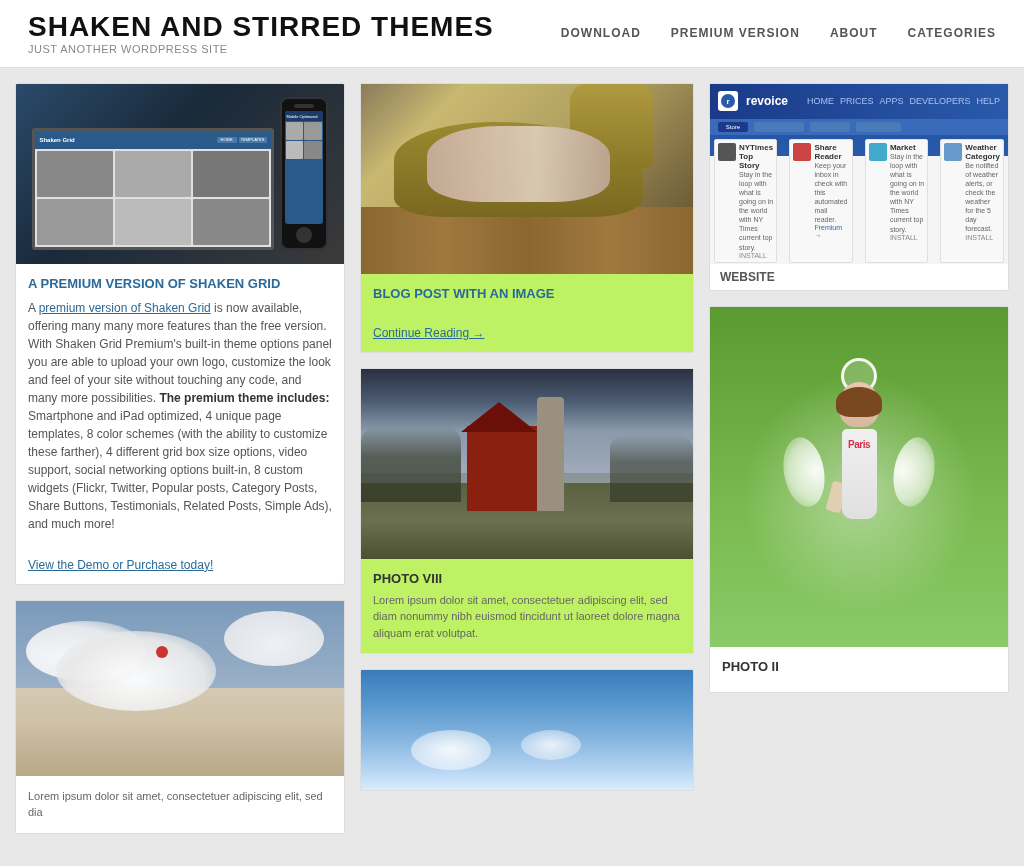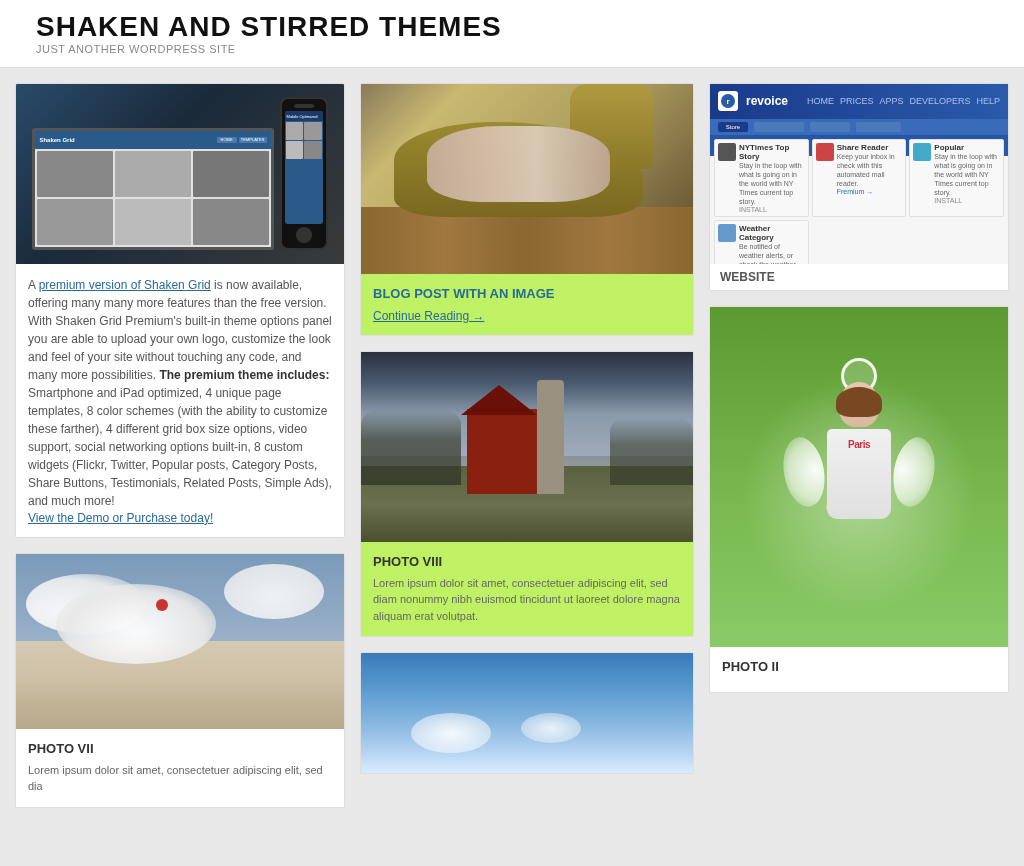--- a/index.html
+++ b/index.html
@@ -1,19 +1,19 @@
 <!DOCTYPE html>
 <html><head>
   <meta charset="utf-8">
   <style>
     * { box-sizing: border-box; margin: 0; padding: 0; }
     body { font-family: Arial, Helvetica, sans-serif; background: #e8e8e8; font-size: 13px; color: #333; }
 
     
-    #header { background: #fff; border-bottom: 1px solid #ddd; padding: 12px 36px; display: flex; align-items: center; justify-content: space-between; }
+    #header { background: #fff; border-bottom: 1px solid #ddd; padding: 12px 28px; display: flex; align-items: center; justify-content: space-between; }
     #site-title-block { }
     #site-title { font-size: 28px; font-weight: 900; letter-spacing: 1px; color: #111; text-transform: uppercase; line-height: 1.1; }
     #site-tagline { font-size: 11px; color: #888; letter-spacing: 0.5px; }
     #nav { display: flex; gap: 30px; }
     .nav-item { font-size: 12px; font-weight: bold; letter-spacing: 1px; color: #555; text-transform: uppercase; cursor: pointer; }
 
     
     #main { max-width: 1024px; margin: 0 auto; padding: 15px; display: grid; grid-template-columns: 330px 1fr 300px; gap: 15px; }
 
     
@@ -21,42 +21,42 @@
 
     
     #col1 { }
     .premium-img { width: 100%; height: 180px; background: linear-gradient(135deg, #2a4a6a 0%, #1a2a3a 40%, #3a3a3a 100%); display: flex; align-items: center; justify-content: center; position: relative; overflow: hidden; }
 
     .card-body { padding: 12px; }
     .card-title { font-size: 13px; font-weight: bold; color: #2a6a9a; text-transform: uppercase; margin-bottom: 8px; }
     .card-text { font-size: 12px; color: #555; line-height: 1.5; }
     .card-text a, .link { color: #2a6a9a; text-decoration: underline; cursor: pointer; }
     .card-text strong { color: #333; font-weight: bold; }
-    .card-link { color: #2a6a9a; text-decoration: underline; font-size: 12px; cursor: pointer; display: block; margin-top: 1px; }
+    .card-link { color: #2a6a9a; text-decoration: underline; font-size: 12px; cursor: pointer; display: block; margin-top: 25px; }
 
     
     .cloud-img { width: 100%; height: 175px; background: linear-gradient(180deg, #6a8aaa 0%, #fff 30%, #e8e8e8 50%, #f0f0f0 70%, #ccc 100%); position: relative; overflow: hidden; display: flex; align-items: flex-end; justify-content: center; }
 
     
     #col2 { }
     .woman-img { width: 100%; height: 190px; background: linear-gradient(135deg, #8a7a5a 0%, #c8a860 30%, #9a8a6a 60%, #6a5a3a 100%); display: flex; align-items: center; justify-content: center; position: relative; overflow: hidden; }
 
     .barn-img { width: 100%; height: 190px; background: linear-gradient(180deg, #4a5a7a 0%, #6a7a9a 30%, #8a9aba 50%, #6a7060 70%, #5a6050 100%); position: relative; overflow: hidden; }
 
     .sky-img { width: 100%; height: 120px; background: linear-gradient(180deg, #4a8aba 0%, #6aaad0 30%, #8ac0e0 60%, #c0d8f0 80%, #e0ecf8 100%); }
 
     
     #col3 { }
     .website-card { }
     .revoice-img { width: 100%; height: 180px; background: linear-gradient(180deg, #1a4a9a 0%, #2a5aaa 40%, #f5f5f5 40%); position: relative; overflow: hidden; }
     .revoice-header { width: 100%; height: 35px; background: linear-gradient(90deg, #1a3a8a, #2a5aaa); display: flex; align-items: center; padding: 0 8px; gap: 8px; }
     .revoice-logo-text { color: #fff; font-size: 12px; font-weight: bold; }
     .revoice-nav-items { display: flex; gap: 6px; margin-left: auto; }
     .revoice-nav-item { font-size: 9px; color: #aac0f0; }
-    .revoice-content { padding: 4px; display: grid; grid-template-columns: 1fr 1fr 1fr; gap: 3px; }
+    .revoice-content { padding: 4px; display: grid; grid-template-columns: 1fr 1fr 1fr 1fr; gap: 12px; }
     .revoice-widget { background: #f8f8f8; border: 1px solid #e0e0e0; padding: 3px; border-radius: 2px; display: flex; gap: 3px; align-items: flex-start; }
     .revoice-widget-icon { width: 18px; height: 18px; border-radius: 2px; flex-shrink: 0; }
     .revoice-widget-text { font-size: 7px; color: #666; line-height: 1.3; }
     .revoice-widget-title { font-size: 8px; font-weight: bold; color: #333; }
     .revoice-widget-install { font-size: 7px; color: #888; }
     .website-label { font-size: 12px; font-weight: bold; color: #555; text-transform: uppercase; padding: 6px 10px; }
 
     .angel-card { }
     .angel-img { width: 100%; height: 340px; background: linear-gradient(180deg, #4a8a30 0%, #5a9a40 30%, #6aaa50 60%, #8aba70 100%); position: relative; overflow: hidden; display: flex; align-items: center; justify-content: center; }
     .plus-icon { position: absolute; top: 10px; right: 10px; width: 28px; height: 28px; background: #111; border-radius: 50%; display: flex; align-items: center; justify-content: center; color: #fff; font-size: 18px; font-weight: bold; cursor: pointer; }
@@ -69,20 +69,26 @@
     .blog-card { background: #bef264; border: 1px solid #ddd; border-radius: 2px; overflow: hidden; margin-bottom: 15px; }
   </style>
 </head>
 <body>
 
 <div id="header">
   <div id="site-title-block">
     <div id="site-title">SHAKEN AND STIRRED THEMES</div>
     <div id="site-tagline">JUST ANOTHER WORDPRESS SITE</div>
   </div>
+  <nav id="nav">
+    <div class="nav-item">DOWNLOAD</div>
+    <div class="nav-item">PREMIUM VERSION</div>
+    <div class="nav-item">ABOUT</div>
+    <div class="nav-item">CATEGORIES</div>
+  </nav>
 </div>
 
 <div id="main">
 
   <div id="col1">
 
     <div class="card">
       <div class="premium-img">
 
         <div style="width:90%;height:85%;position:relative;display:flex;align-items:flex-end;gap:6px;">
@@ -116,41 +122,41 @@
                 <div style="height:18px;background:#999;border-radius:1px;"></div>
                 <div style="height:18px;background:#bbb;border-radius:1px;"></div>
                 <div style="height:18px;background:#888;border-radius:1px;"></div>
               </div>
             </div>
             <div style="width:16px;height:16px;background:#333;border-radius:50%;"></div>
           </div>
         </div>
       </div>
       <div class="card-body">
+        <div class="card-title">A PREMIUM VERSION OF SHAKEN GRID</div>
         <p class="card-text">
           A <a class="link">premium version of Shaken Grid</a><span> is now available, offering many many more features than the free version. With Shaken Grid Premium's built-in theme options panel you are able to upload your own logo, customize the look and feel of your site without touching any code, and many more possibilities. </span><strong>The premium theme includes:</strong><span> Smartphone and iPad optimized, 4 unique page templates, 8 color schemes (with the ability to customize these farther), 4 different grid box size options, video support, social networking options built-in, 8 custom widgets (Flickr, Twitter, Popular posts, Category Posts, Share Buttons, Testimonials, Related Posts, Simple Ads), and much more!</span>
         </p>
         <a class="card-link">View the Demo or Purchase today!</a>
       </div>
     </div>
 
     <div class="card">
       <div class="cloud-img">
 
         <div style="position:absolute;bottom:0;left:0;right:0;height:60%;background:linear-gradient(180deg,rgba(200,180,140,0.5) 0%,rgba(180,160,120,0.8) 100%);"></div>
         <div style="position:absolute;top:0;left:0;right:0;height:50%;background:linear-gradient(180deg,#7a9aba 0%,#9ab0c8 100%);"></div>
 
         <div style="position:absolute;top:20px;left:10px;width:120px;height:60px;background:radial-gradient(ellipse at 30% 60%,#fff 0%,#f0f0f0 60%,transparent 100%);border-radius:50%;opacity:0.9;"></div>
         <div style="position:absolute;top:30px;left:40px;width:160px;height:80px;background:radial-gradient(ellipse at 50% 60%,#fff 0%,#e8e8e8 60%,transparent 100%);border-radius:50%;opacity:0.95;"></div>
         <div style="position:absolute;top:10px;right:20px;width:100px;height:55px;background:radial-gradient(ellipse at 50% 60%,#fff 0%,#f0f0f0 70%,transparent 100%);border-radius:50%;opacity:0.85;"></div>
 
         <div style="position:absolute;top:45px;left:140px;width:12px;height:12px;background:#cc3333;border-radius:50%;"></div>
       </div>
       <div class="card-body">
-        <div class="section-title">PHOTO VII</div>
         <p class="section-text">Lorem ipsum dolor sit amet, consectetuer adipiscing elit, sed dia</p>
       </div>
     </div>
 
   </div>
 
   <div id="col2">
 
     <div class="blog-card">
       <div class="woman-img">
@@ -250,21 +256,21 @@
             <div>
               <div class="revoice-widget-title">Share Reader</div>
               <div class="revoice-widget-text">Keep your inbox in check with this automated mail reader.</div>
               <div class="revoice-widget-install" style="color:#2a6aaa;">Fremium →</div>
             </div>
           </div>
 
           <div class="revoice-widget">
             <div class="revoice-widget-icon" style="background:#44aacc;"></div>
             <div>
-              <div class="revoice-widget-title">Popular</div>
+              <div class="revoice-widget-title">Market</div>
               <div class="revoice-widget-text">Stay in the loop with what is going on in the world with NY Times current top story.</div>
               <div class="revoice-widget-install">INSTALL</div>
             </div>
           </div>
 
           <div class="revoice-widget">
             <div class="revoice-widget-icon" style="background:#6699cc;"></div>
             <div>
               <div class="revoice-widget-title">Weather Category</div>
               <div class="revoice-widget-text">Be notified of weather alerts, or check the weather for the 5 day forecast.</div>
@@ -295,21 +301,21 @@
           <div style="position:absolute;top:20%;left:10%;width:80%;height:70%;background:radial-gradient(ellipse,rgba(255,255,255,0.4) 0%,transparent 70%);"></div>
 
           <div style="position:absolute;top:15%;left:50%;transform:translateX(-50%);width:36px;height:36px;border:3px solid rgba(255,255,255,0.9);border-radius:50%;background:rgba(255,255,255,0.2);"></div>
 
           <div style="position:absolute;top:22%;left:50%;transform:translateX(-50%);width:70px;height:200px;display:flex;flex-direction:column;align-items:center;">
 
             <div style="width:40px;height:45px;background:linear-gradient(180deg,#e8c8b0 0%,#d8b8a0 100%);border-radius:50% 50% 40% 40%;margin-bottom:2px;"></div>
 
             <div style="position:absolute;top:5px;width:46px;height:30px;background:#7a4820;border-radius:50% 50% 30% 30%;z-index:0;"></div>
 
-            <div style="width:64px;height:90px;background:linear-gradient(180deg,#f0f0f0 0%,#e0e0e0 100%);border-radius:5px 5px 10px 10px;position:relative;z-index:1;">
+            <div style="width:35px;height:90px;background:linear-gradient(180deg,#f0f0f0 0%,#e0e0e0 100%);border-radius:5px 5px 10px 10px;position:relative;z-index:1;">
               <div style="position:absolute;top:10px;left:50%;transform:translateX(-50%);font-size:10px;color:#cc3344;font-weight:bold;letter-spacing:-0.5px;">Paris</div>
             </div>
 
             <div style="position:absolute;top:55px;left:-40px;width:40px;height:70px;background:radial-gradient(ellipse at 80% 50%,rgba(255,255,255,0.95) 0%,rgba(255,255,255,0.6) 60%,transparent 100%);border-radius:50%;transform:rotate(-10deg);"></div>
             <div style="position:absolute;top:55px;right:-40px;width:40px;height:70px;background:radial-gradient(ellipse at 20% 50%,rgba(255,255,255,0.95) 0%,rgba(255,255,255,0.6) 60%,transparent 100%);border-radius:50%;transform:rotate(10deg);"></div>
 
             <div style="position:absolute;top:100px;left:5px;width:15px;height:30px;background:#e0d0b0;border-radius:3px;transform:rotate(15deg);"></div>
           </div>
         </div>
       </div>

